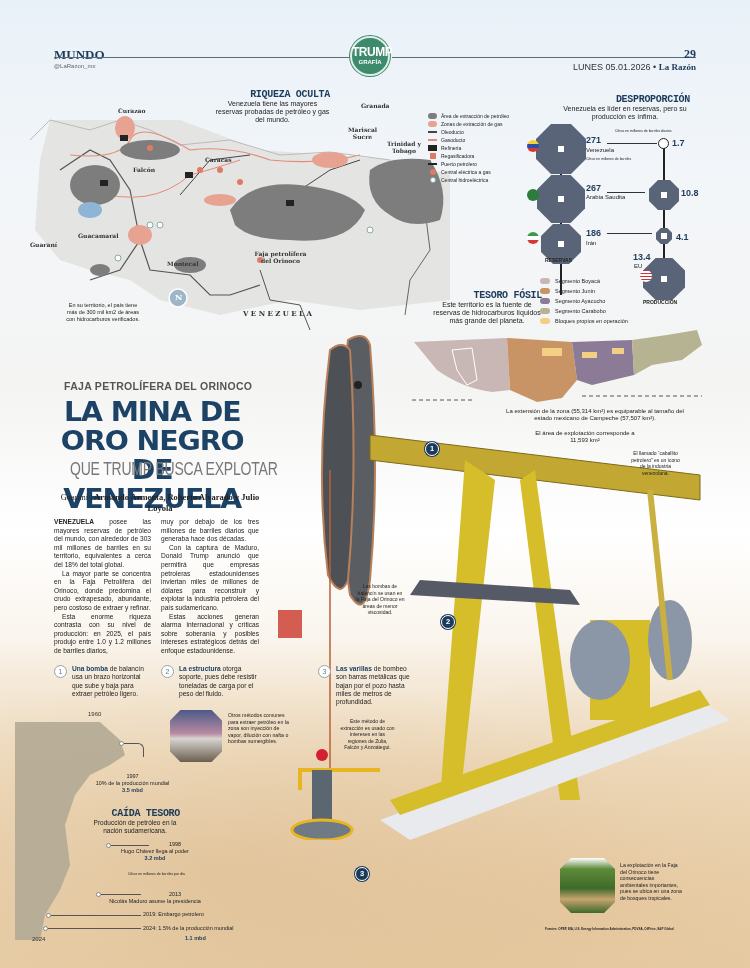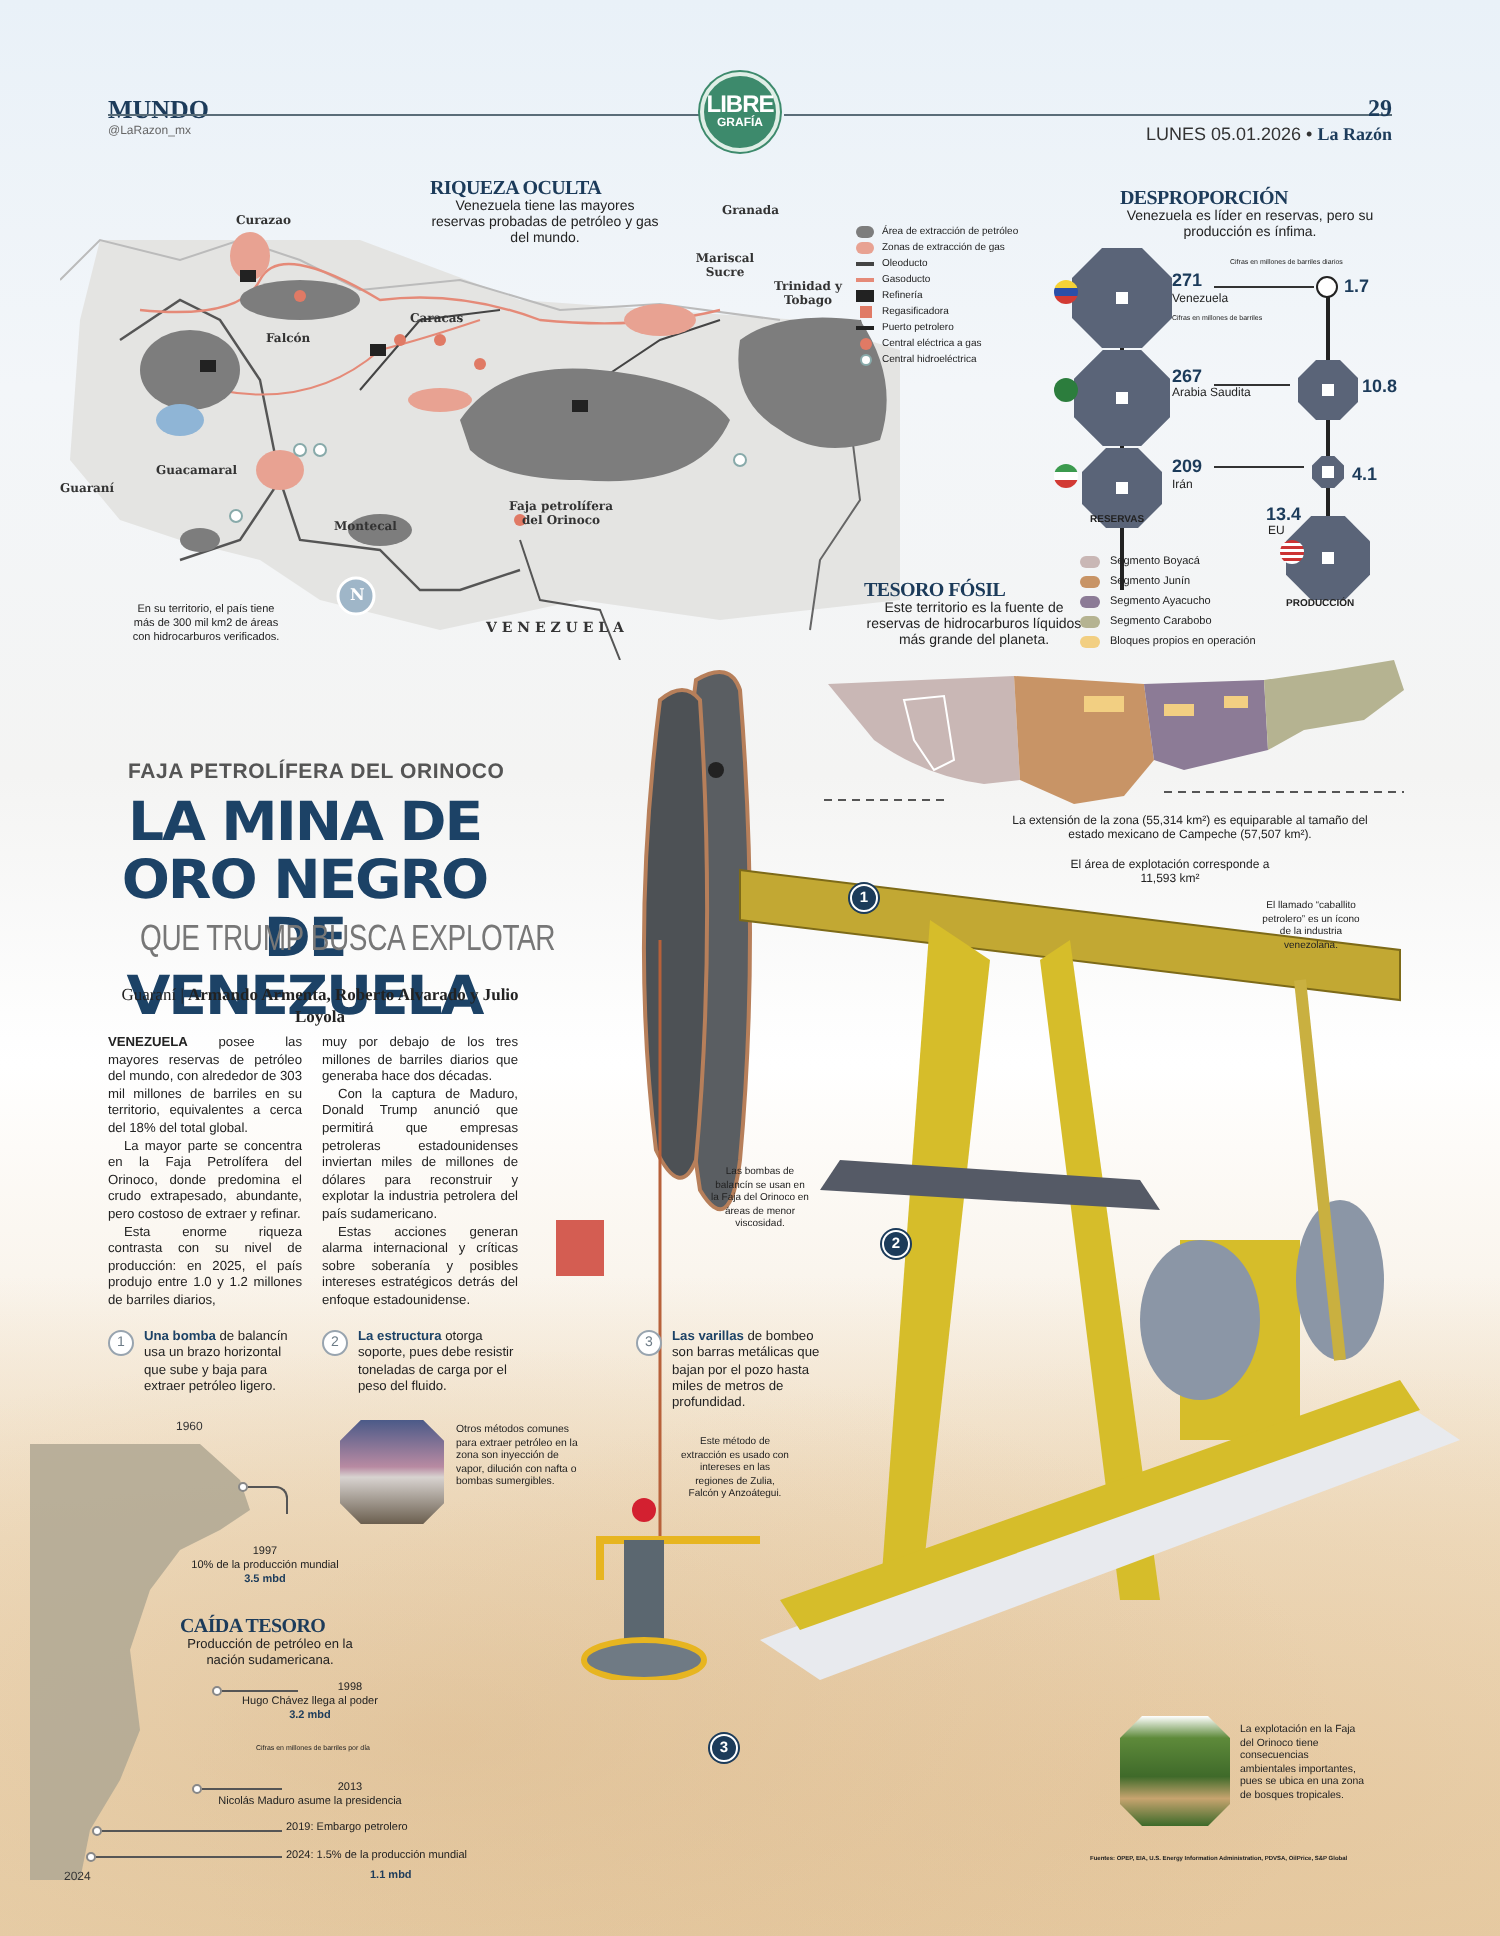--- a/index.html
+++ b/index.html
@@ -12,21 +12,21 @@
 .abs{position:absolute}
 .hdr-line{position:absolute;top:57px;height:1px;background:#5a6d78}
 .section{position:absolute;left:54px;top:47px;font-family:"Liberation Serif",serif;font-weight:bold;font-size:13px;color:#1c3b5a}
 .handle{position:absolute;left:54px;top:63px;font-size:6px;color:#666}
 .pageno{position:absolute;right:54px;top:47px;font-family:"Liberation Serif",serif;font-weight:bold;font-size:12px;color:#1c3b5a}
 .dateline{position:absolute;right:54px;top:62px;font-size:9px;color:#333}
 .dateline b{font-family:"Liberation Serif",serif;color:#1c3b5a}
 .badge{position:absolute;left:350px;top:36px;width:40px;height:40px;border-radius:50%;background:#3d8a6c;border:2px solid #dfeee6;box-shadow:0 0 0 1px #3d8a6c;color:#fff;text-align:center;font-weight:bold;line-height:1}
 .badge .b1{font-size:12px;margin-top:8px;display:block;letter-spacing:-.5px}
 .badge .b2{font-size:6px;display:block;margin-top:1px}
-.sec-title{font-family:Liberation Serif, serif;font-weight:bold;color:#1c3b5a;font-size:10px;letter-spacing:-.3px;text-align:left}
+.sec-title{font-family:Liberation Mono, monospace;font-weight:bold;color:#1c3b5a;font-size:10px;letter-spacing:-.3px;text-align:right}
 .sec-sub{font-size:7px;line-height:8px;text-align:center;color:#222}
 .map-label{position:absolute;font-family:"DejaVu Serif",serif;font-size:6px;font-weight:bold;color:#333;text-align:center;line-height:7px}
 .legend{position:absolute;left:428px;top:112px;font-size:5px;line-height:8px;color:#222}
 .legend div{display:flex;align-items:center;gap:4px;height:8px}
 .lg-sw{width:9px;height:6px;border-radius:3px;display:inline-block}
 .oct{position:absolute;background:#5a6478;clip-path:polygon(30% 0,70% 0,100% 30%,100% 70%,70% 100%,30% 100%,0 70%,0 30%)}
 .oct::after{content:"";position:absolute;left:50%;top:50%;width:6px;height:6px;margin:-3px 0 0 -3px;background:#fff}
 .dval{position:absolute;font-size:9px;font-weight:bold;color:#1c3b5a}
 .dlab{position:absolute;font-size:6px;color:#222}
 .tiny{position:absolute;font-size:3.5px;color:#222}
@@ -59,21 +59,21 @@
 <body>
 
 <div class="page"></div>
 <div class="sand"></div>
 
 <div class="section">MUNDO</div>
 <div class="handle">@LaRazon_mx</div>
 <div class="hdr-line" style="left:54px;width:296px"></div>
 <div class="hdr-line" style="left:392px;width:304px"></div>
 <div class="badge">
-  <span class="b1">LIBRE</span>
+  <span class="b1">TRUMP</span>
   <span class="b2">GRAFÍA</span>
 </div>
 <div class="pageno">29</div>
 <div class="dateline"><span>LUNES 05.01.2026 •</span> <b>La Razón</b></div>
 
 <svg class="abs" style="left:30px;top:100px" width="420" height="230">
   <path d="M20 20 L150 20 L190 35 L230 50 L300 55 L370 60 L420 75 L420 200 L330 210 L260 200 L190 215 L130 200 L100 180 L60 170 L30 160 L5 130 L10 60 Z" fill="#e4e4e2" stroke="none"></path>
   <path d="M0 40 L20 20 L60 30 L90 20 L120 30 L150 45 L200 40 L250 55 L300 52 L360 60" fill="none" stroke="#bbb" stroke-width="1"></path>
   <path d="M30 70 L60 50 L80 60 L100 90 L110 140 L90 170 L60 180" fill="none" stroke="#555" stroke-width="1.2"></path>
   <path d="M110 140 L120 170 L160 175 L180 195 L200 195 L230 185" fill="none" stroke="#555" stroke-width="1.2"></path>
@@ -187,21 +187,21 @@
 <div class="flag" style="left:527px;top:232px;background:linear-gradient(#3b9a4e 33%,#fff 33% 66%,#d23a34 66%)"></div>
 <div class="flag" style="left:640px;top:270px;background:repeating-linear-gradient(#c33 0 1.5px,#fff 1.5px 3px)"></div>
 <div class="tiny" style="left:615px;top:129px">Cifras en millones de barriles diarios</div>
 <div class="tiny" style="left:586px;top:157px">Cifras en millones de barriles</div>
 <div class="dval" style="left:586px;top:135px">271</div>
 <div class="dlab" style="left:586px;top:147px">Venezuela</div>
 <div class="dval" style="left:672px;top:138px">1.7</div>
 <div class="dval" style="left:586px;top:183px">267</div>
 <div class="dlab" style="left:586px;top:194px">Arabia Saudita</div>
 <div class="dval" style="left:681px;top:188px">10.8</div>
-<div class="dval" style="left:586px;top:228px">209</div>
+<div class="dval" style="left:586px;top:228px">186</div>
 <div class="dlab" style="left:586px;top:240px">Irán</div>
 <div class="dval" style="left:676px;top:232px">4.1</div>
 <div class="dval" style="left:633px;top:252px">13.4</div>
 <div class="dlab" style="left:634px;top:263px">EU</div>
 <div class="dlab" style="left:545px;top:257px;font-size:5px;font-weight:bold">RESERVAS</div>
 <div class="dlab" style="left:643px;top:299px;font-size:5px;font-weight:bold">PRODUCCIÓN</div>
 
 <div class="abs" style="left:432px;top:290px;width:110px">
   <div class="sec-title">TESORO FÓSIL</div>
   <div class="sec-sub">Este territorio es la fuente de reservas de hidrocarburos líquidos más grande del planeta.</div>

